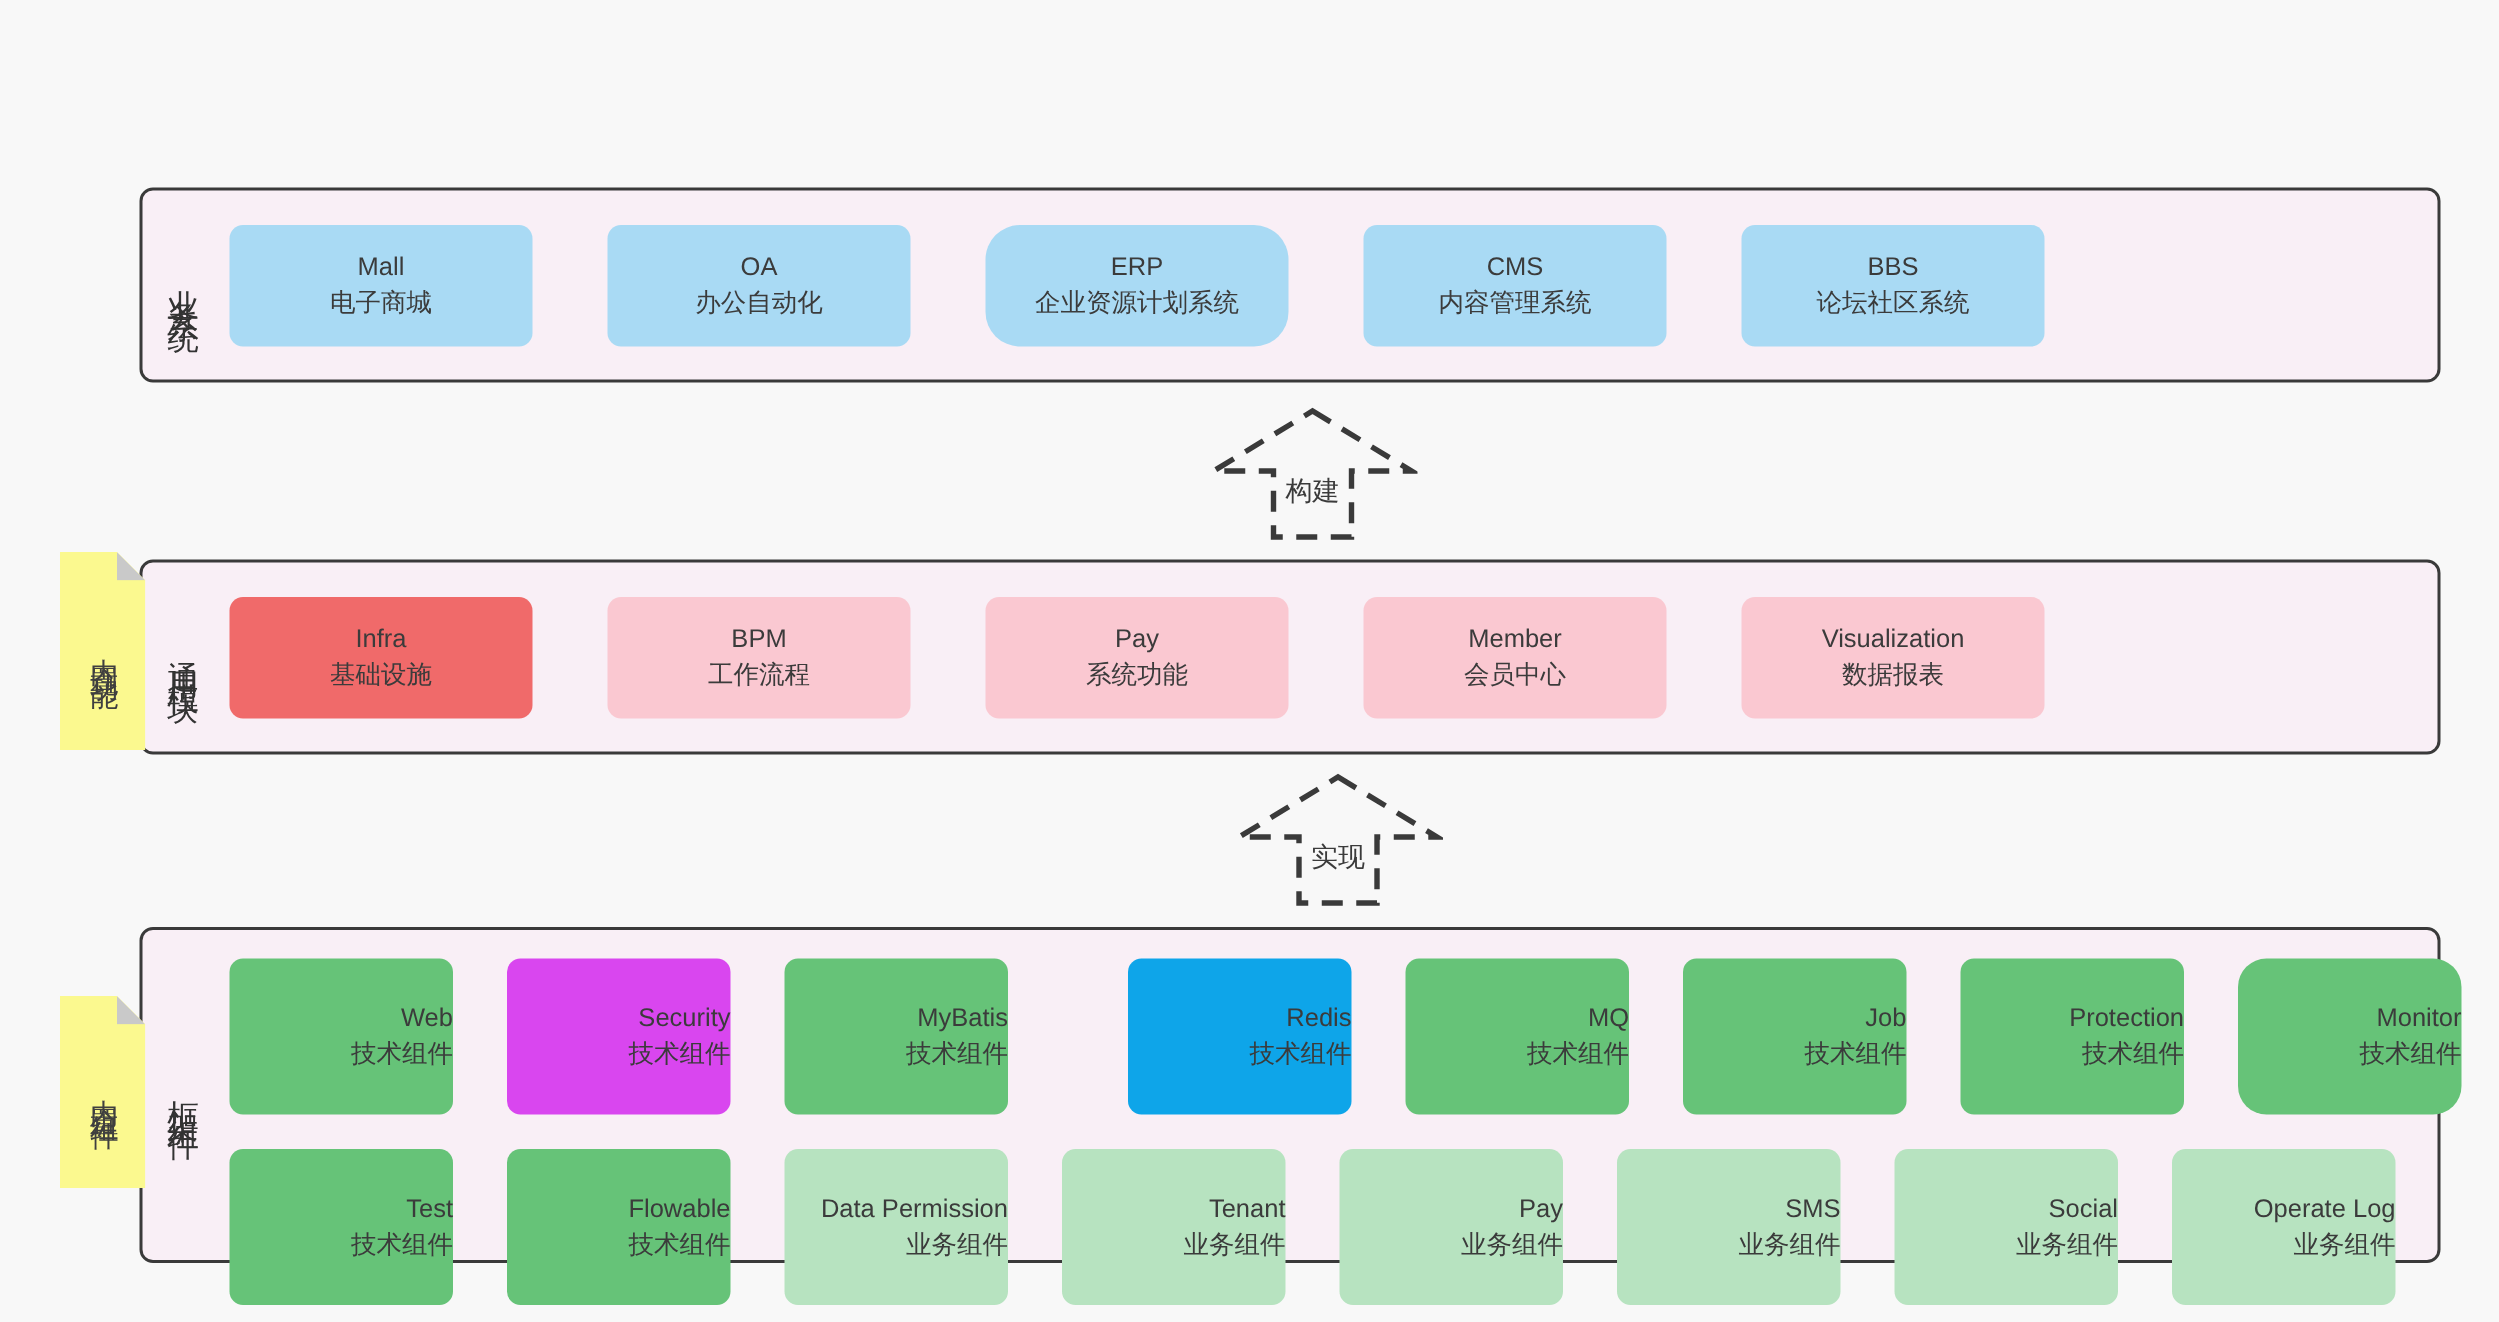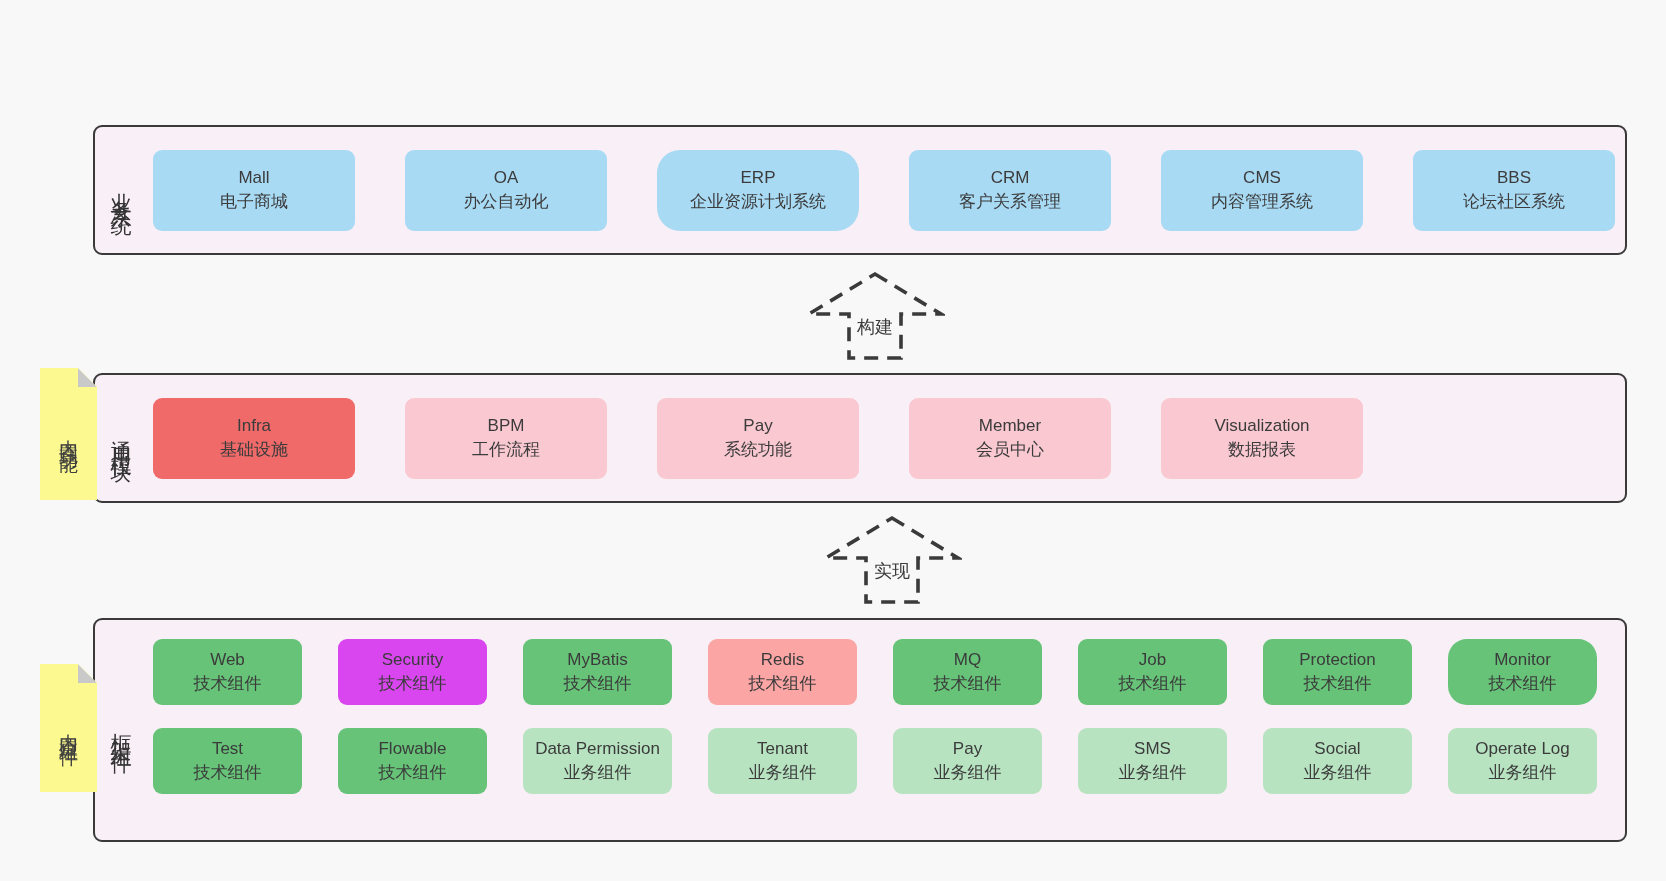--- a/index.html
+++ b/index.html
@@ -29,21 +29,21 @@
   .panel-framework .rows { justify-content:flex-start; padding-top:19px; gap:23px; }
   .row { display:flex; }
   .panel-business .row, .panel-modules .row { gap:50px; }
   .panel-framework .row { gap:36px; }
   .box {
     border-radius:9px; display:flex; flex-direction:column;
     align-items:center; justify-content:center; text-align:center;
     font-size:17px; line-height:24px; color:#3b3b3b; flex:0 0 auto;
   }
   .panel-business .box, .panel-modules .box { width:202px; height:81px; }
-  .panel-framework .box { width:149px; height:66px; }
+  .panel-framework .box { width:149px; height:104px;align-items:flex-end; }
   .box-title, .box-sub { max-width:142px; }
   .panel-business .box-title, .panel-business .box-sub,
   .panel-modules  .box-title, .panel-modules  .box-sub { max-width:195px; }
   .tab {
     position:absolute; left:40px; width:57px; background:#fbf98f;
     clip-path:polygon(0 0, calc(100% - 19px) 0, 100% 19px, 100% 100%, 0 100%);
     display:flex; align-items:center; justify-content:center;
   }
   .tab-modules   { top:368px; height:132px; }
   .tab-framework { top:664px; height:128px; }
@@ -80,24 +80,20 @@
           </div>
           <div class="box" style="background: rgb(169, 218, 244);">
             <div class="box-title">OA</div>
             <div class="box-sub">办公自动化</div>
           </div>
           <div class="box" style="background: rgb(169, 218, 244); border-radius: 23px;">
             <div class="box-title">ERP</div>
             <div class="box-sub">企业资源计划系统</div>
           </div>
           <div class="box" style="background: rgb(169, 218, 244);">
-            <div class="box-title">CRM</div>
-            <div class="box-sub">客户关系管理</div>
-          </div>
-          <div class="box" style="background: rgb(169, 218, 244);">
             <div class="box-title">CMS</div>
             <div class="box-sub">内容管理系统</div>
           </div>
           <div class="box" style="background: rgb(169, 218, 244);">
             <div class="box-title">BBS</div>
             <div class="box-sub">论坛社区系统</div>
           </div>
         </div>
       </div>
   </section>
@@ -158,21 +154,21 @@
             <div class="box-sub">技术组件</div>
           </div>
           <div class="box" style="background: #d946ef;">
             <div class="box-title">Security</div>
             <div class="box-sub">技术组件</div>
           </div>
           <div class="box" style="background: rgb(102, 195, 120);">
             <div class="box-title">MyBatis</div>
             <div class="box-sub">技术组件</div>
           </div>
-          <div class="box" style="background: #fca5a5;">
+          <div class="box" style="background: #0ea5e9; margin-left: 44px;">
             <div class="box-title">Redis</div>
             <div class="box-sub">技术组件</div>
           </div>
           <div class="box" style="background: rgb(102, 195, 120);">
             <div class="box-title">MQ</div>
             <div class="box-sub">技术组件</div>
           </div>
           <div class="box" style="background: rgb(102, 195, 120);">
             <div class="box-title">Job</div>
             <div class="box-sub">技术组件</div>

